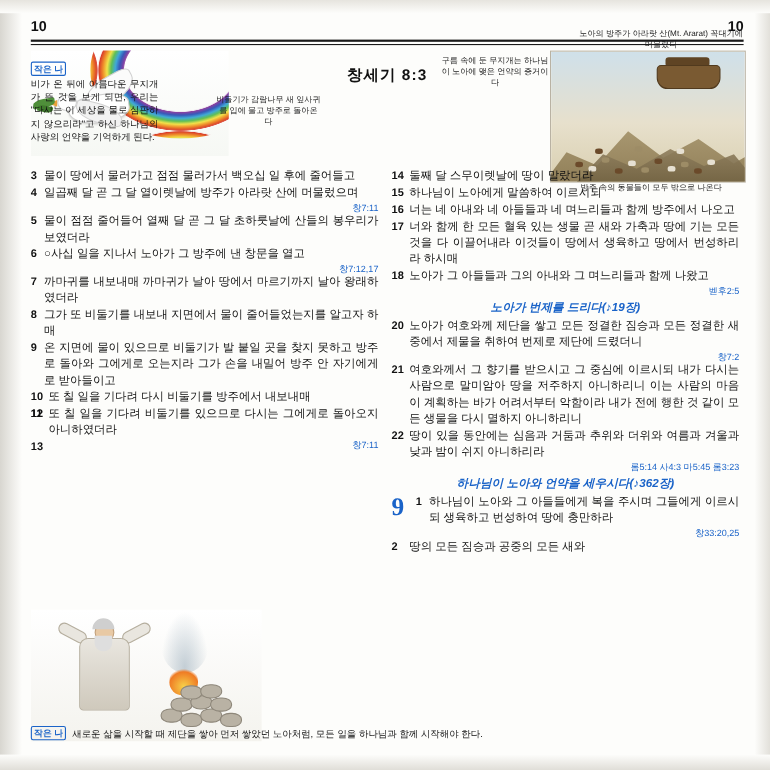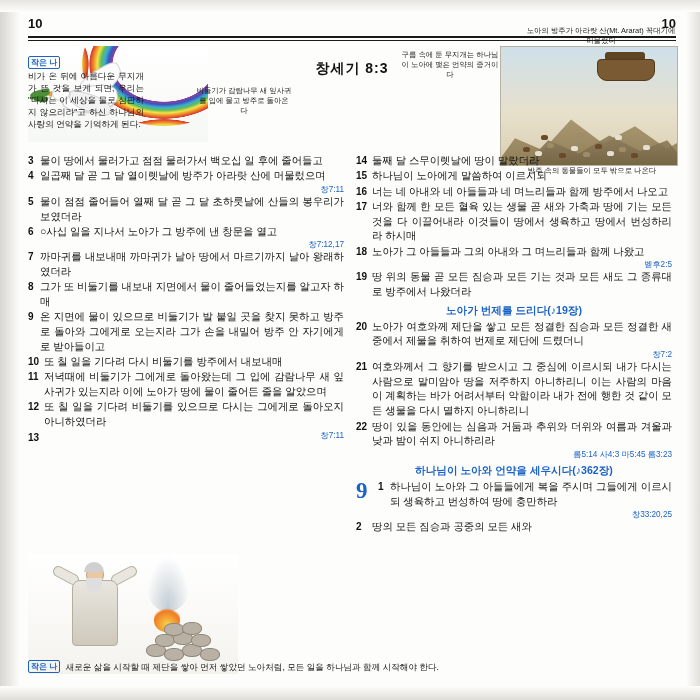--- a/index.html
+++ b/index.html
@@ -106,20 +106,21 @@
   }
   .v.wide { padding-left: 16px; }
   .v.wide .num { left: 0; }
 
   .section-head {
     color: #1a63c8;
     font-weight: bold;
     font-size: 10.6px;
     text-align: center;
     margin: 3px 0 2px 0;
+    font-style: italic;
   }
 
   .xref {
     text-align: right;
     color: #1a63c8;
     font-size: 8.2px;
     margin: 0 0 0 0;
     line-height: 1.25;
   }
 
@@ -508,21 +509,20 @@
       <span>온 지면에 물이 있으므로 비둘기가 발 붙일 곳을 찾지 못하고 방주로 돌아와 그에게로 오는지라 그가 손을 내밀어 방주 안 자기에게로 받아들이고</span>
     </div>
 
     <div class="v wide">
       <span class="num">10</span>
       <span>또 칠 일을 기다려 다시 비둘기를 방주에서 내보내매</span>
     </div>
 
     <div class="v wide">
       <span class="num">11</span>
-      <span>저녁때에 비둘기가 그에게로 돌아왔는데 그 입에 감람나무 새 잎사귀가 있는지라 이에 노아가 땅에 물이 줄어든 줄을 알았으며</span>
     </div>
 
     <div class="v wide">
       <span class="num">12</span>
       <span>또 칠 일을 기다려 비둘기를 있으므로 다시는 그에게로 돌아오지 아니하였더라</span>
     </div>
 
     <div class="v wide">
       <span class="num">13</span>
     </div>
@@ -550,24 +550,20 @@
       <span class="num">17</span>
       <span>너와 함께 한 모든 혈육 있는 생물 곧 새와 가축과 땅에 기는 모든 것을 다 이끌어내라 이것들이 땅에서 생육하고 땅에서 번성하리라 하시매</span>
     </div>
 
     <div class="v wide">
       <span class="num">18</span>
       <span>노아가 그 아들들과 그의 아내와 그 며느리들과 함께 나왔고</span>
     </div>
     <div class="xref">벧후2:5</div>
 
-    <div class="v wide">
-      <span class="num">19</span>
-      <span>땅 위의 동물 곧 모든 짐승과 모든 기는 것과 모든 새도 그 종류대로 방주에서 나왔더라</span>
-    </div>
 
     <div class="section-head">노아가 번제를 드리다(♪19장)</div>
 
     <div class="v wide">
       <span class="num">20</span>
       <span>노아가 여호와께 제단을 쌓고 모든 정결한 짐승과 모든 정결한 새 중에서 제물을 취하여 번제로 제단에 드렸더니</span>
     </div>
     <div class="xref">창7:2</div>
 
     <div class="v wide">

